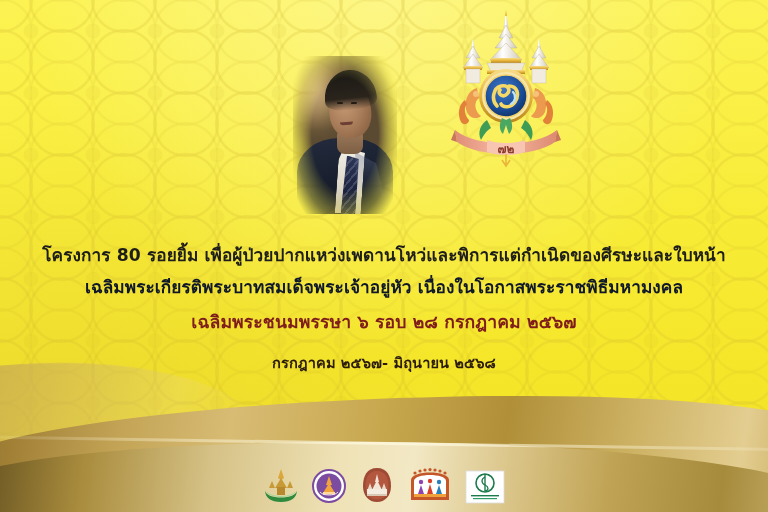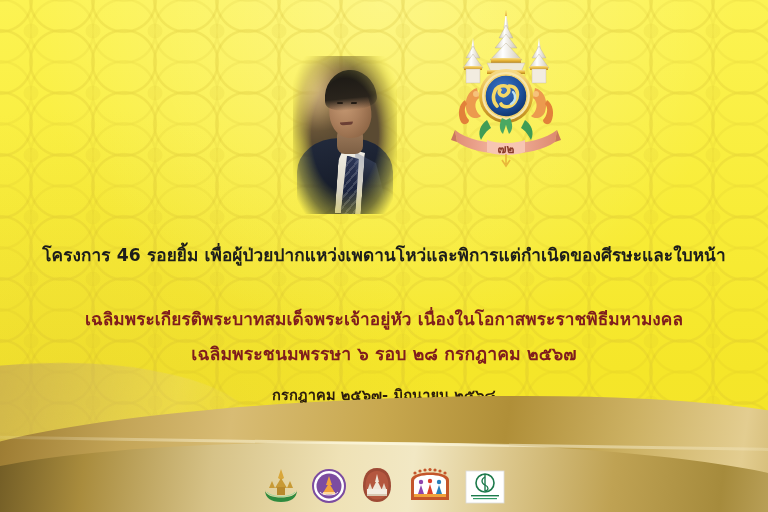--- a/index.html
+++ b/index.html
@@ -225,23 +225,22 @@
     letter-spacing: 0.1px;
     white-space: nowrap;
   }
   #line-1 {
     font-size: 17.2px;
     color: #1d1d1b;
     line-height: 30px;
   }
   #line-2 {
     font-size: 17.2px;
-    color: #7f1d1d;
+    color: #0f172a;
     line-height: 34px;
-    margin-top: 32px;
   }
   #line-3 {
     font-size: 17.6px;
     color: #7f1d1d;
     line-height: 36px;
   }
   #line-4 {
     font-size: 14.6px;
     color: #2b1b0d;
     line-height: 30px;
@@ -378,21 +377,21 @@
         <path d="M110 122 L114 132 L108 134 Z" fill="#c9765f"></path>
         <path d="M40 132 C50 136 68 136 78 132 L78 144 C68 148 50 148 40 144 Z" fill="#f7c5b2"></path>
         <text x="59" y="145" font-family="DejaVu Sans, sans-serif" font-size="12" font-weight="bold" fill="#8a3b2a" text-anchor="middle">๗๒</text>
       </g>
 
       <path d="M59 146 L59 156 M55 152 L59 158 L63 152" stroke="#e8b63a" stroke-width="1.6" fill="none"></path>
     </svg>
   </div>
 
   <div id="text-block">
-    <div class="t-line" id="line-1">โครงการ 46 รอยยิ้ม เพื่อผู้ป่วยปากแหว่งเพดานโหว่และพิการแต่กำเนิดของศีรษะและใบหน้า</div>
+    <div class="t-line" id="line-1">โครงการ 80 รอยยิ้ม เพื่อผู้ป่วยปากแหว่งเพดานโหว่และพิการแต่กำเนิดของศีรษะและใบหน้า</div>
     <div class="t-line" id="line-2">เฉลิมพระเกียรติพระบาทสมเด็จพระเจ้าอยู่หัว เนื่องในโอกาสพระราชพิธีมหามงคล</div>
     <div class="t-line" id="line-3">เฉลิมพระชนมพรรษา ๖ รอบ ๒๘ กรกฎาคม ๒๕๖๗</div>
     <div class="t-line" id="line-4">กรกฎาคม ๒๕๖๗- มิถุนายน ๒๕๖๘</div>
   </div>
 
   <div id="gold-edge-left" class="gold-band-deco"></div>
   <div id="gold-band-back" class="gold-band"></div>
   <div id="gold-band-front" class="gold-band"></div>
 
   <div id="logo-row">

